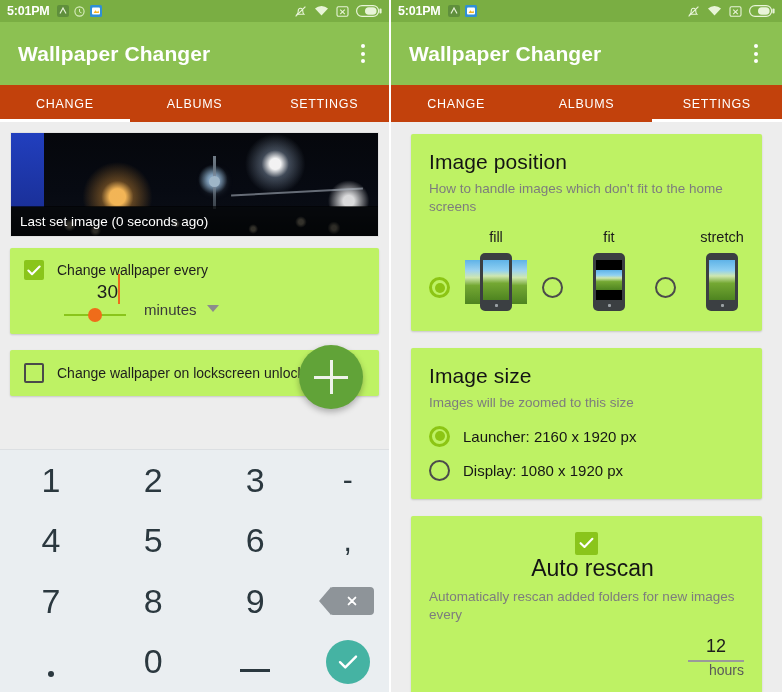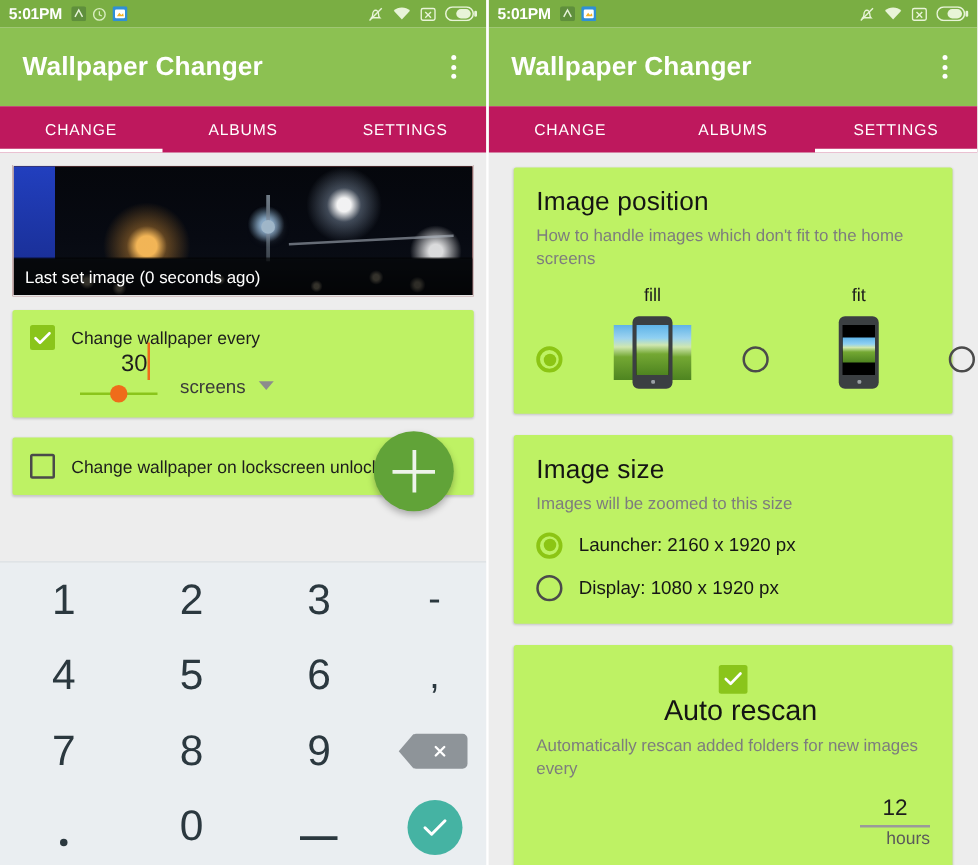--- a/index.html
+++ b/index.html
@@ -23,21 +23,21 @@
   .sb-right { margin-left: auto; display: flex; align-items: center; gap: 7px; }
   .ic { display: inline-block; line-height: 0; }
 
   
   .appbar { background: #8cc152; height: 63px; display: flex; align-items: center; padding: 0 18px; }
   .apptitle { color: #fff; font-size: 21px; font-weight: bold; letter-spacing: 0.1px; }
   .overflow { margin-left: auto; display: flex; flex-direction: column; gap: 3.5px; padding: 6px; }
   .overflow i { width: 4px; height: 4px; background: #fff; border-radius: 50%; display: block; }
 
   
-  .tabs { background: #be185d; height: 37px; display: flex; position: relative; }
+  .tabs { background: #c2410c; height: 37px; display: flex; position: relative; }
   .tab {
     flex: 1; display: flex; align-items: center; justify-content: center;
     color: #fff; font-size: 12.5px; letter-spacing: 0.7px; font-weight: 500;
     position: relative;
   }
   .tab.active::after {
     content: ""; position: absolute; left: 0; right: 0; bottom: 0;
     height: 3px; background: #fff;
   }
 
@@ -153,21 +153,21 @@
     width: 44px; height: 44px; border-radius: 50%; background: #45b3a3;
     display: flex; align-items: center; justify-content: center;
   }
 
   
   .scontent { padding: 12px 20px; }
   .scard { padding: 16px 18px 18px 18px; margin-bottom: 17px; }
   .scard-title { font-size: 21px; color: #141414; font-weight: 400; letter-spacing: .1px; }
   .scard-sub { font-size: 13.5px; color: #7d7d7d; margin-top: 6px; line-height: 1.35; }
 
-  .pos-row { display: flex; align-items: flex-end; margin-top: 13px; gap: 26px; }
+  .pos-row { display: flex; align-items: flex-end; margin-top: 13px; }
   .radio { width: 21px; height: 21px; border-radius: 50%; flex: none; margin-bottom: 15px; }
   .radio.on { border: 3px solid #8cc514; position: relative; }
   .radio.on::after {
     content:""; position:absolute; left:50%; top:50%; transform: translate(-50%,-50%);
     width: 10px; height: 10px; border-radius:50%; background:#8cc514;
   }
   .radio.off { border: 2px solid #4b4b4b; }
   .pos-opt { display: flex; flex-direction: column; align-items: center; margin: 0 9px; }
   .pos-label { font-size: 14.5px; color: #1b1b1b; margin-bottom: 6px; }
   .pos-art { position: relative; width: 74px; height: 62px; display:flex; align-items:center; justify-content:center; }
@@ -305,21 +305,21 @@
 
         <div class="interval">
           <div class="num-wrap">
             <div class="num">30</div>
             <div class="caret"></div>
             <div class="track">
               <div class="track-line"></div>
               <div class="thumb"></div>
             </div>
           </div>
-          <div class="unit">screens</div>
+          <div class="unit">minutes</div>
           <div class="caret-dd"></div>
         </div>
       </div>
 
       <div class="card lock-card">
         <div class="row">
           <div class="cb unchecked"></div>
           <div class="row-label">Change wallpaper on lockscreen unlock</div>
         </div>
       </div>

